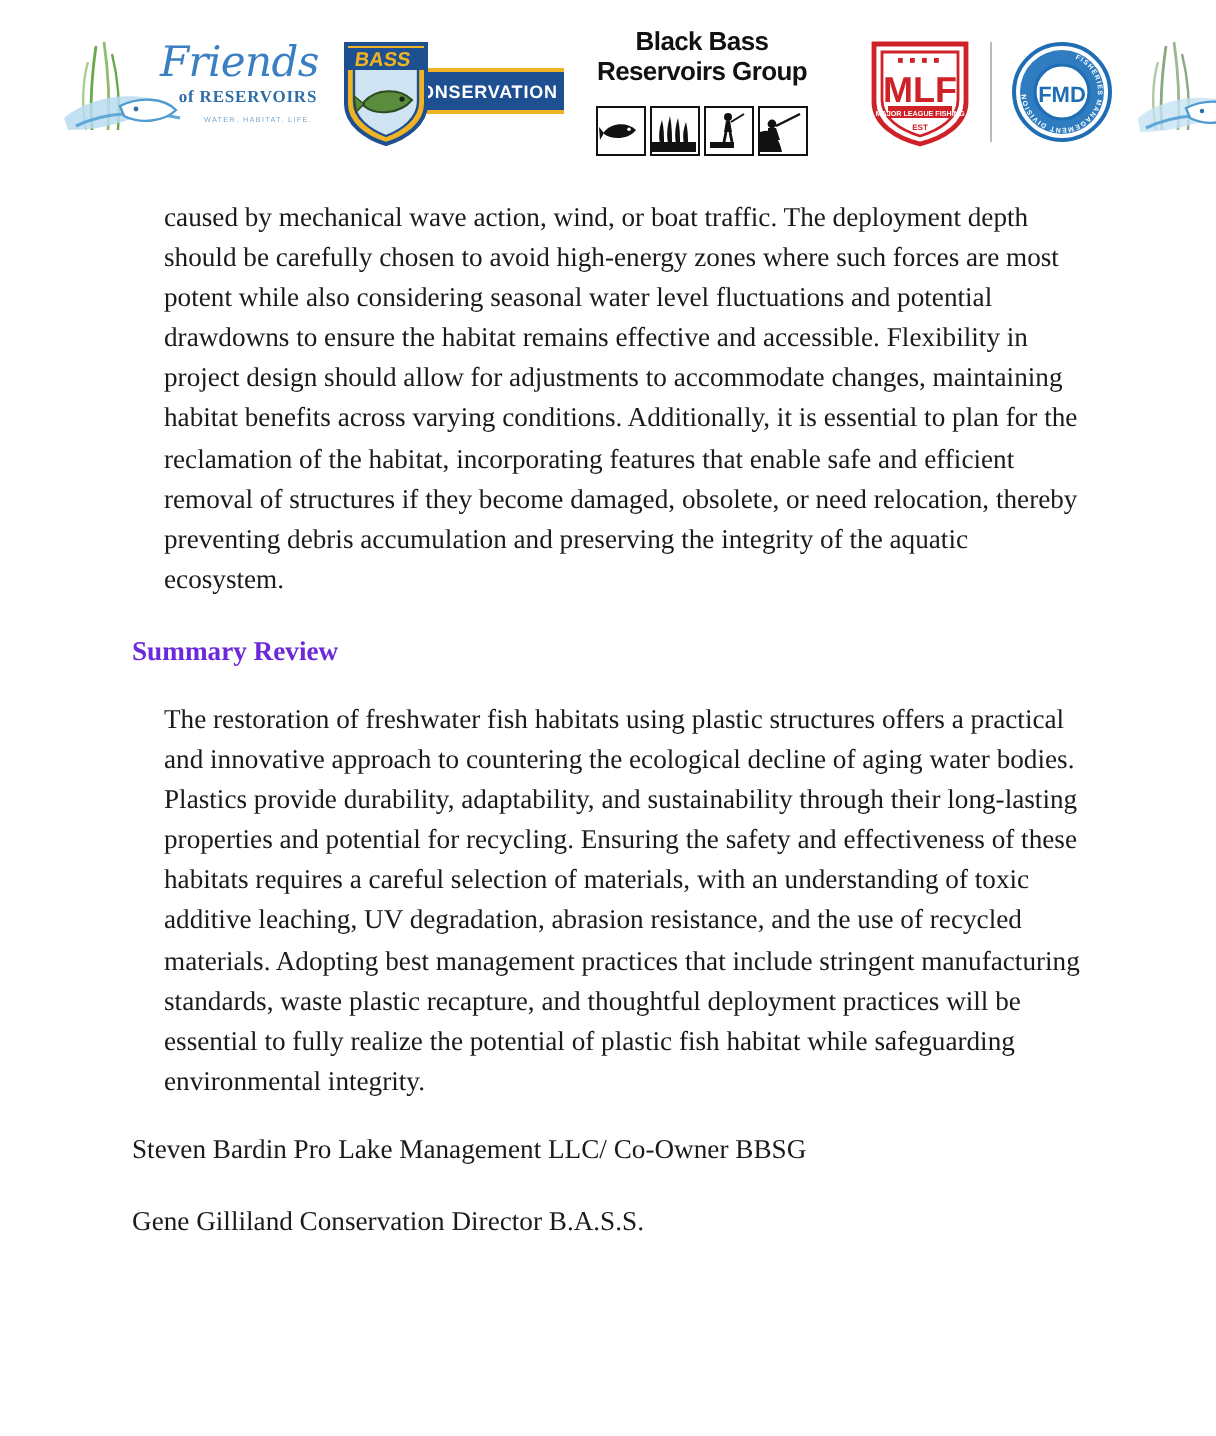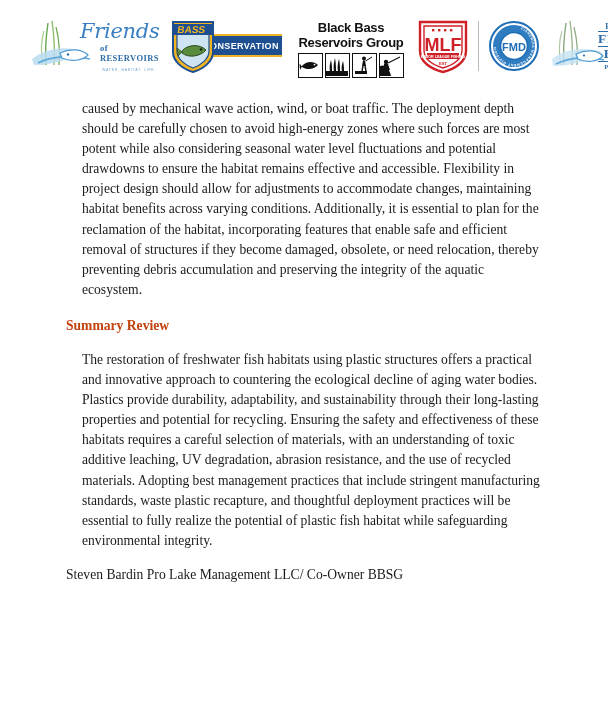--- a/index.html
+++ b/index.html
@@ -72,21 +72,22 @@
     line-height: 1;
     letter-spacing: -0.3px;
   }
   .fr-sub {
     font-family: "Liberation Serif", serif;
     font-size: 8.5px;
     font-weight: bold;
     color: #2f6ca8;
     letter-spacing: 0.4px;
     margin-top: 1px;
-    margin-left: 20px;
+    margin-left: 4px;
+    text-align: center;
   }
   .fr-tag {
     font-family: "Liberation Sans", sans-serif;
     font-size: 3.6px;
     color: #7aa8cf;
     letter-spacing: 0.7px;
     margin-top: 5px;
     margin-left: 22px;
   }
 
@@ -127,21 +128,21 @@
   }
 
   
   .logo-bbsg {
     width: 110px;
     height: 64px;
     margin-left: 14px;
     display: flex;
     flex-direction: column;
     align-items: center;
-    justify-content: flex-end;
+    justify-content: space-between;
   }
   .bbsg-title {
     font-family: "Liberation Sans", sans-serif;
     font-weight: bold;
     font-size: 13px;
     line-height: 14.5px;
     color: #111111;
     text-align: center;
     letter-spacing: -0.3px;
   }
@@ -157,21 +158,21 @@
     box-sizing: border-box;
     background: #ffffff;
     overflow: hidden;
     position: relative;
   }
 
   
   .logo-mlf {
     width: 52px;
     height: 56px;
-    margin-left: 11px;
+    margin-left: 28px;
     justify-content: center;
   }
 
   .divider {
     width: 1px;
     height: 50px;
     background: #b9b9b9;
     margin-left: 9px;
     margin-right: 9px;
     flex: 0 0 auto;
@@ -249,21 +250,21 @@
     text-align: left;
     color: #1a1a1a;
     font-family: "Liberation Serif", "DejaVu Serif", serif;
   }
 
   h2.heading {
     margin: 16px 0 14px 0;
     font-size: 13.6px;
     line-height: 20px;
     font-weight: bold;
-    color: #c2410c;
+    color: #6d28d9;
     font-family: "Liberation Serif", "DejaVu Serif", serif;
   }
 
   p.author {
     margin: 0 0 16px 0;
     font-size: 13.6px;
     line-height: 20px;
     color: #1a1a1a;
   }
 
@@ -411,16 +412,17 @@
 
     <p class="body">caused by mechanical wave action, wind, or boat traffic. The deployment depth should be carefully chosen to avoid high-energy zones where such forces are most potent while also considering seasonal water level fluctuations and potential drawdowns to ensure the habitat remains effective and accessible. Flexibility in project design should allow for adjustments to accommodate changes, maintaining habitat benefits across varying conditions. Additionally, it is essential to plan for the reclamation of the habitat, incorporating features that enable safe and efficient removal of structures if they become damaged, obsolete, or need relocation, thereby preventing debris accumulation and preserving the integrity of the aquatic ecosystem.</p>
 
     <h2 class="heading">Summary Review</h2>
 
     <p class="body">The restoration of freshwater fish habitats using plastic structures offers a practical and innovative approach to countering the ecological decline of aging water bodies. Plastics provide durability, adaptability, and sustainability through their long-lasting properties and potential for recycling. Ensuring the safety and effectiveness of these habitats requires a careful selection of materials, with an understanding of toxic additive leaching, UV degradation, abrasion resistance, and the use of recycled materials. Adopting best management practices that include stringent manufacturing standards, waste plastic recapture, and thoughtful deployment practices will be essential to fully realize the potential of plastic fish habitat while safeguarding environmental integrity.</p>
 
 
 
     <p class="author">Steven Bardin Pro Lake Management LLC/ Co-Owner BBSG</p>
+    <p class="author">Gene Gilliland Conservation Director B.A.S.S.</p>
 
   </div>
 
 </div>
 
 </body></html>

